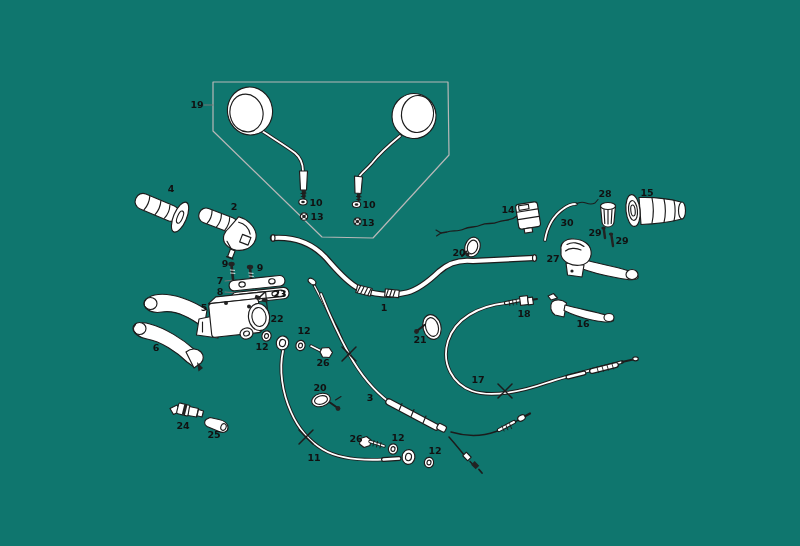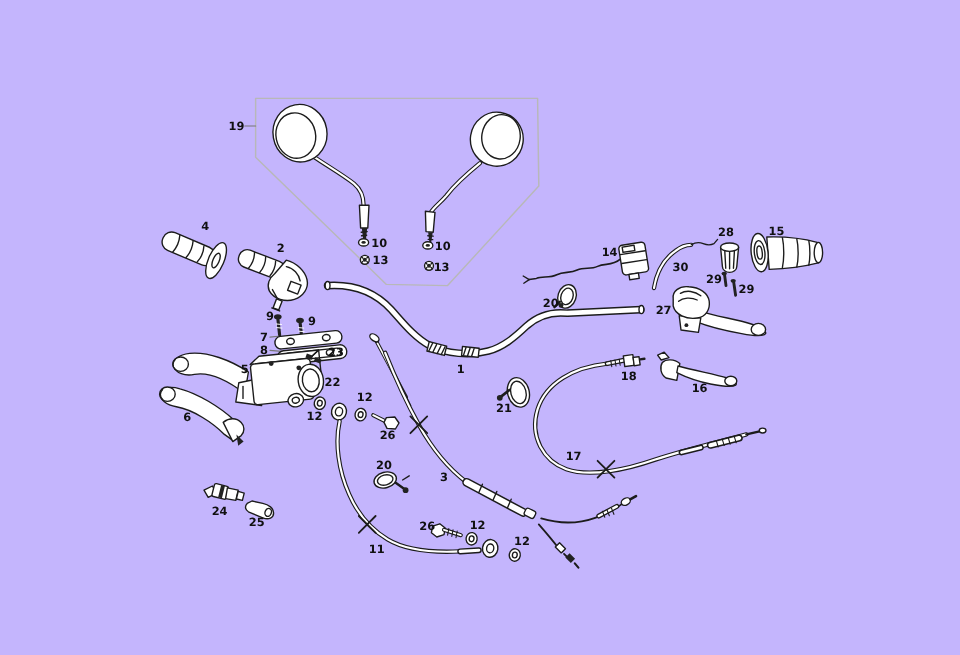--- a/index.html
+++ b/index.html
@@ -1,16 +1,16 @@
 <!DOCTYPE html>
 <html><head>
 <meta charset="utf-8">
 <style>
   html,body{margin:0;padding:0;background:#ffffff;}
-  .stage{position:relative;width:800px;height:546px;background:#c4b5fd;overflow:hidden;}
+  .stage{position:relative;width:800px;height:546px;background:#0f766e;overflow:hidden;}
   svg{display:block;width:800px;height:546px;}
   text.callout{font:700 9.5px "DejaVu Sans", sans-serif;fill:#111111;stroke:none;}
   .tube-o{fill:none;stroke:#1c1c1c;stroke-width:3.6;}
   .tube-i{fill:none;stroke:#ffffff;stroke-width:1.8;}
   .bar-o{fill:none;stroke:#1c1c1c;stroke-width:6.4;}
   .bar-i{fill:none;stroke:#ffffff;stroke-width:4;}
   .wfill{fill:#ffffff;}
   .dark{fill:#222222;stroke:none;}
 </style>
 </head>

